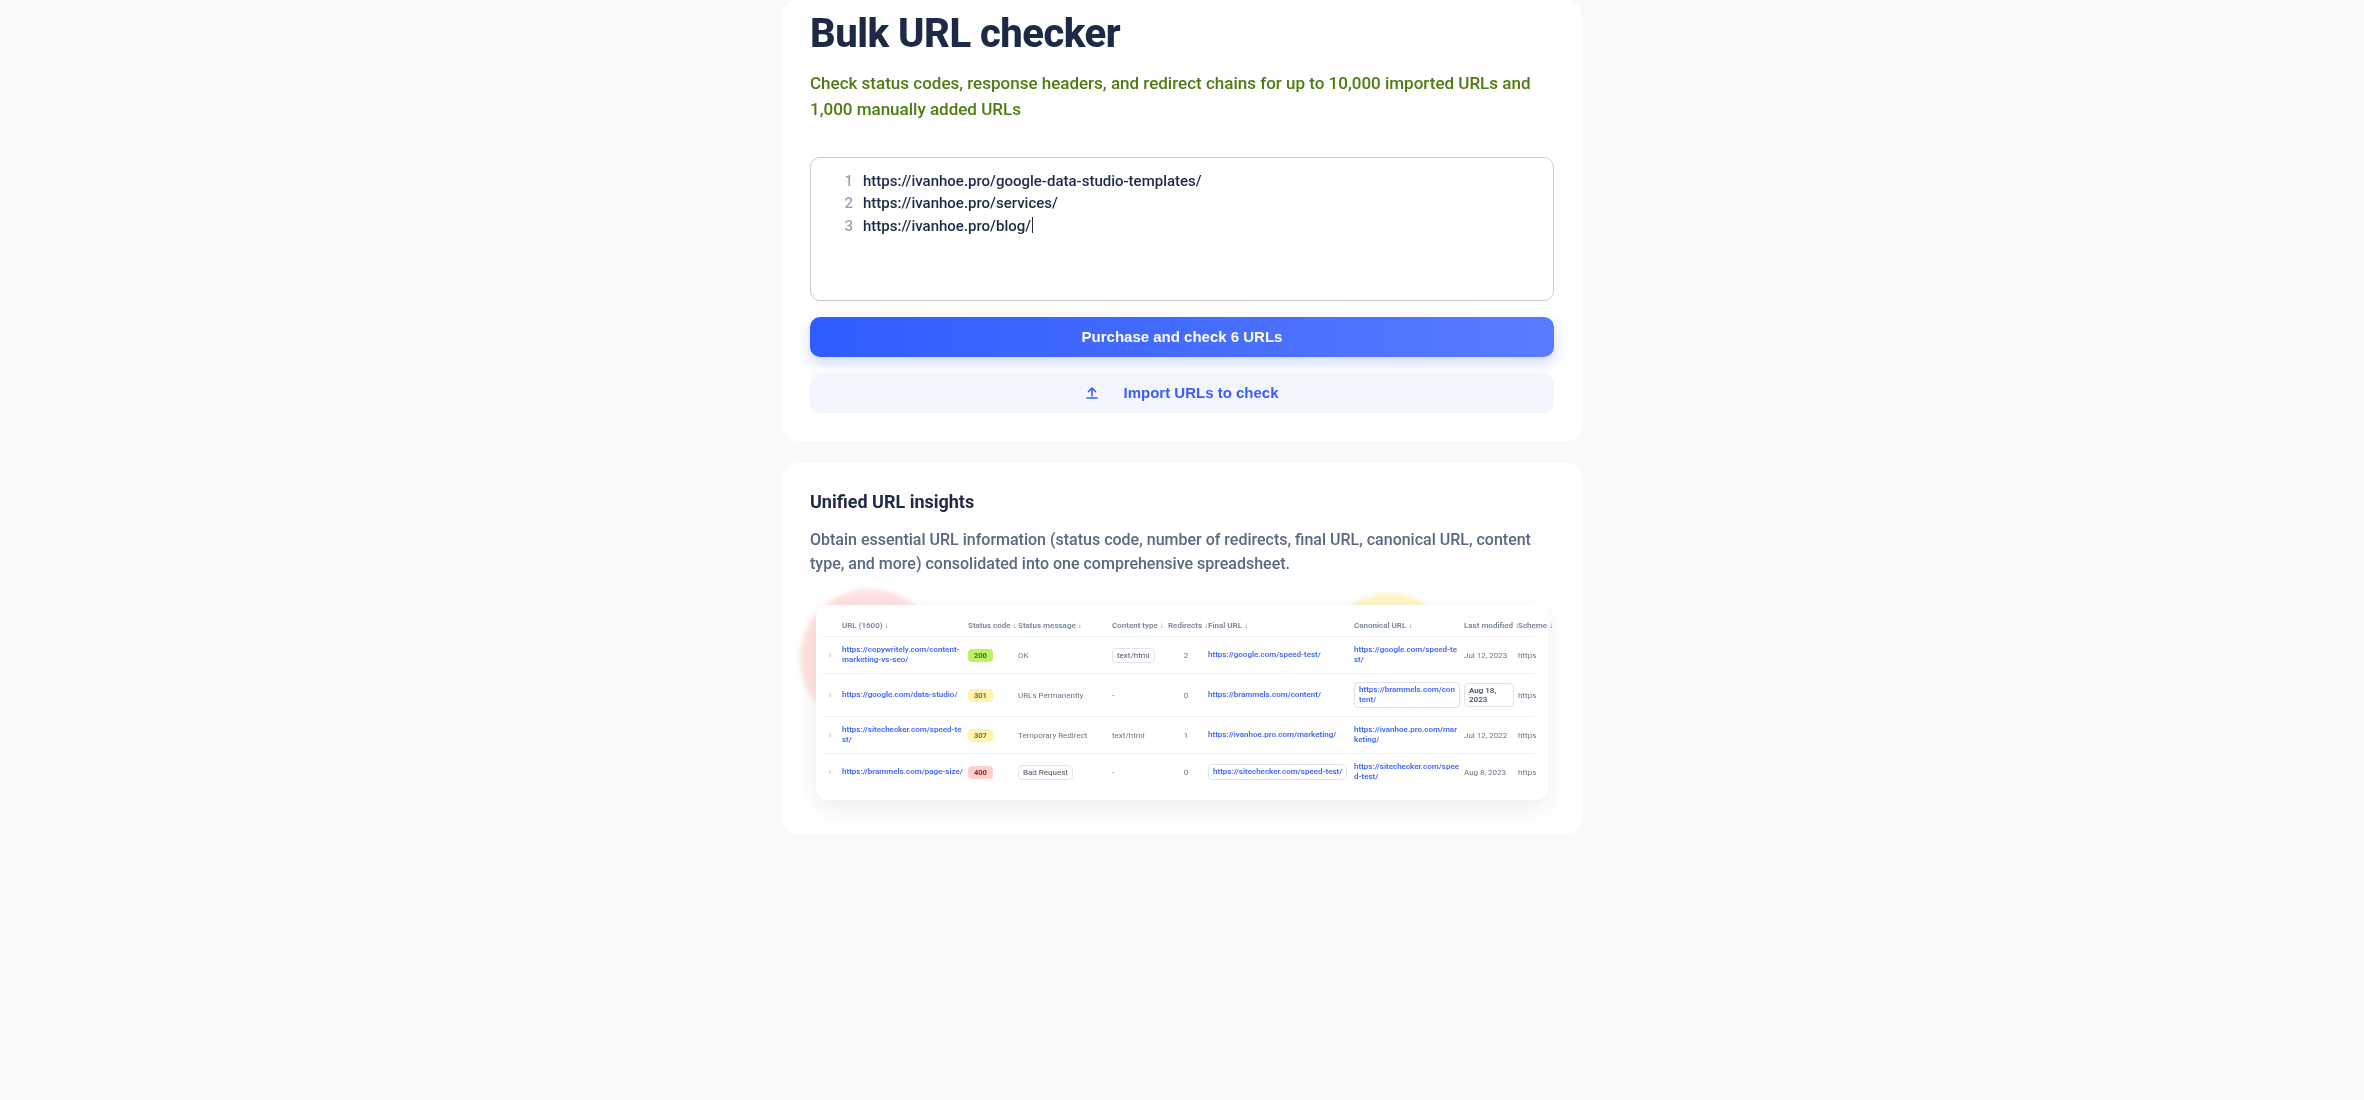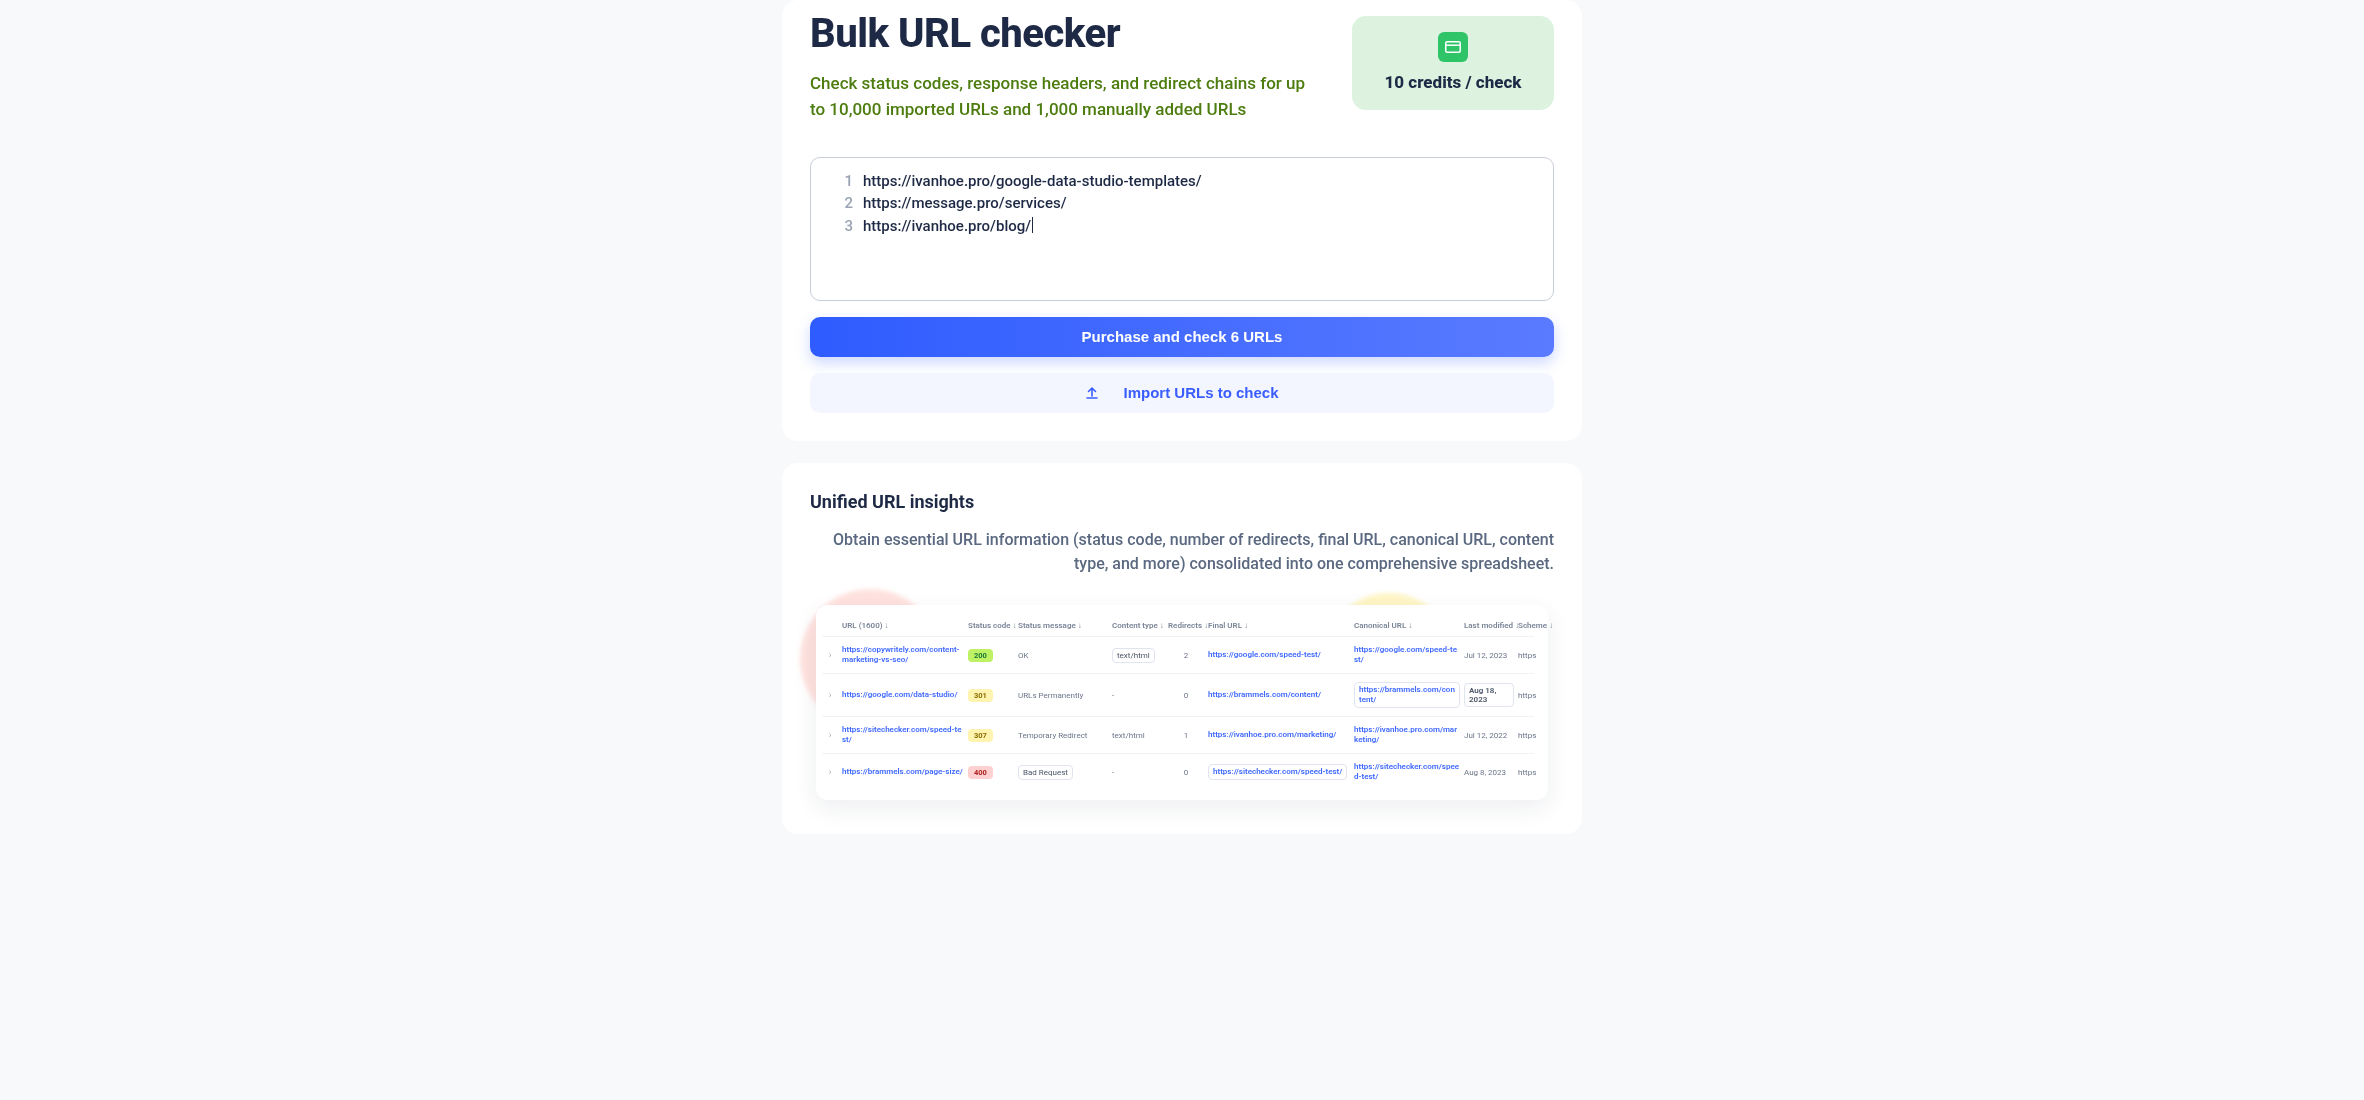--- a/index.html
+++ b/index.html
@@ -145,21 +145,20 @@
     font-size: 18px;
     font-weight: 700;
     color: #1e2a45;
   }
   .desc {
     margin-top: 16px;
     font-size: 16px;
     color: #5a6880;
     line-height: 1.55;
     font-weight: 500;
-    text-align: right;
   }
   .preview-wrap {
     position: relative;
     margin-top: 22px;
     padding: 6px;
   }
   .blob {
     position: absolute;
     border-radius: 50%;
     filter: blur(2px);
@@ -233,39 +232,30 @@
 <body>
 
 <div class="container">
 
   <div class="card first">
     <div class="header-row">
       <div style="flex:1;">
         <h1 class="title">Bulk URL checker</h1>
         <p class="subtitle">Check status codes, response headers, and redirect chains for up to 10,000 imported URLs and 1,000 manually added URLs</p>
       </div>
-      <div class="credits-box">
-        <span class="card-icon">
-          <svg width="16" height="12" viewBox="0 0 16 12" fill="none">
-            <rect x="0.75" y="0.75" width="14.5" height="10.5" rx="1.5" stroke="#ffffff" stroke-width="1.5"></rect>
-            <line x1="1" y1="4.2" x2="15" y2="4.2" stroke="#ffffff" stroke-width="1.5"></line>
-          </svg>
-        </span>
-        <div class="credits-text">10 credits / check</div>
-      </div>
     </div>
 
     <div class="editor" id="editor">
         <div class="editor-line">
           <span class="gutter">1</span>
           <span class="code-text">https://ivanhoe.pro/google-data-studio-templates/</span>
         </div>
         <div class="editor-line">
           <span class="gutter">2</span>
-          <span class="code-text">https://message.pro/services/</span>
+          <span class="code-text">https://ivanhoe.pro/services/</span>
         </div>
         <div class="editor-line">
           <span class="gutter">3</span>
           <span class="code-text cursor">https://ivanhoe.pro/blog/</span>
         </div>
       </div>
 
     <button class="btn-primary">Purchase and check 6 URLs</button>
 
     <button class="btn-secondary">

